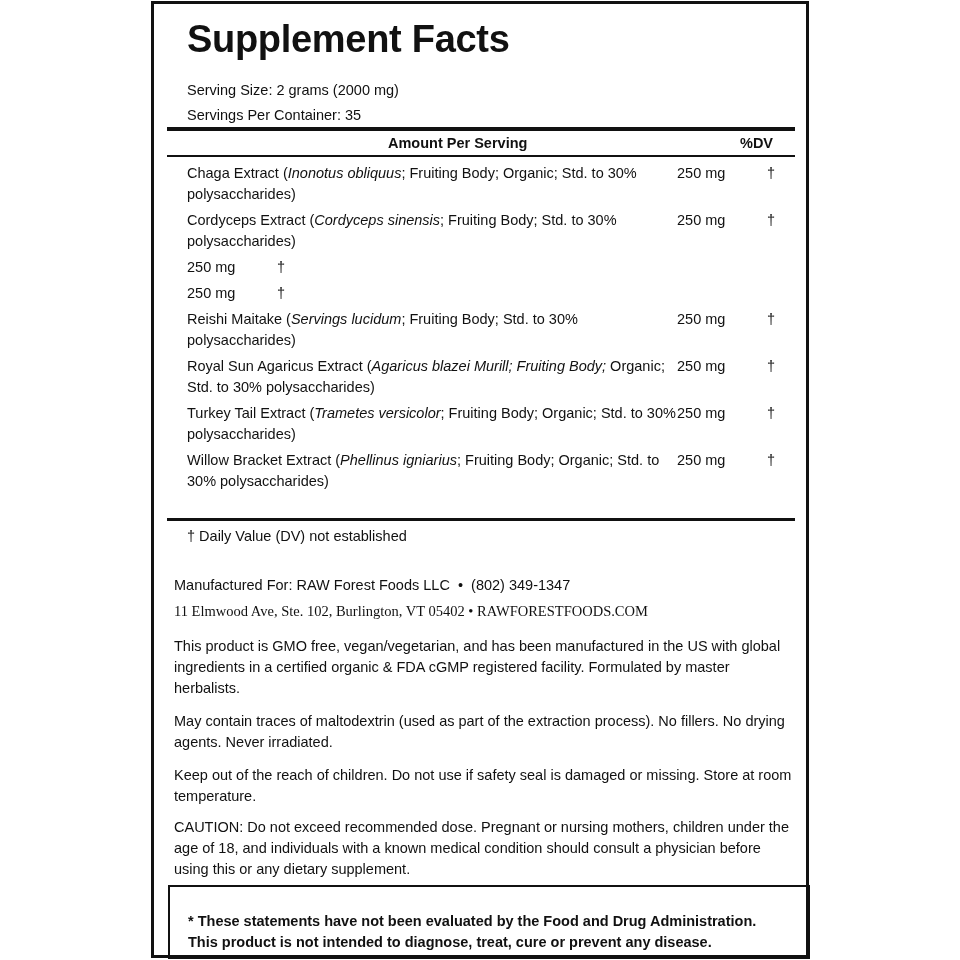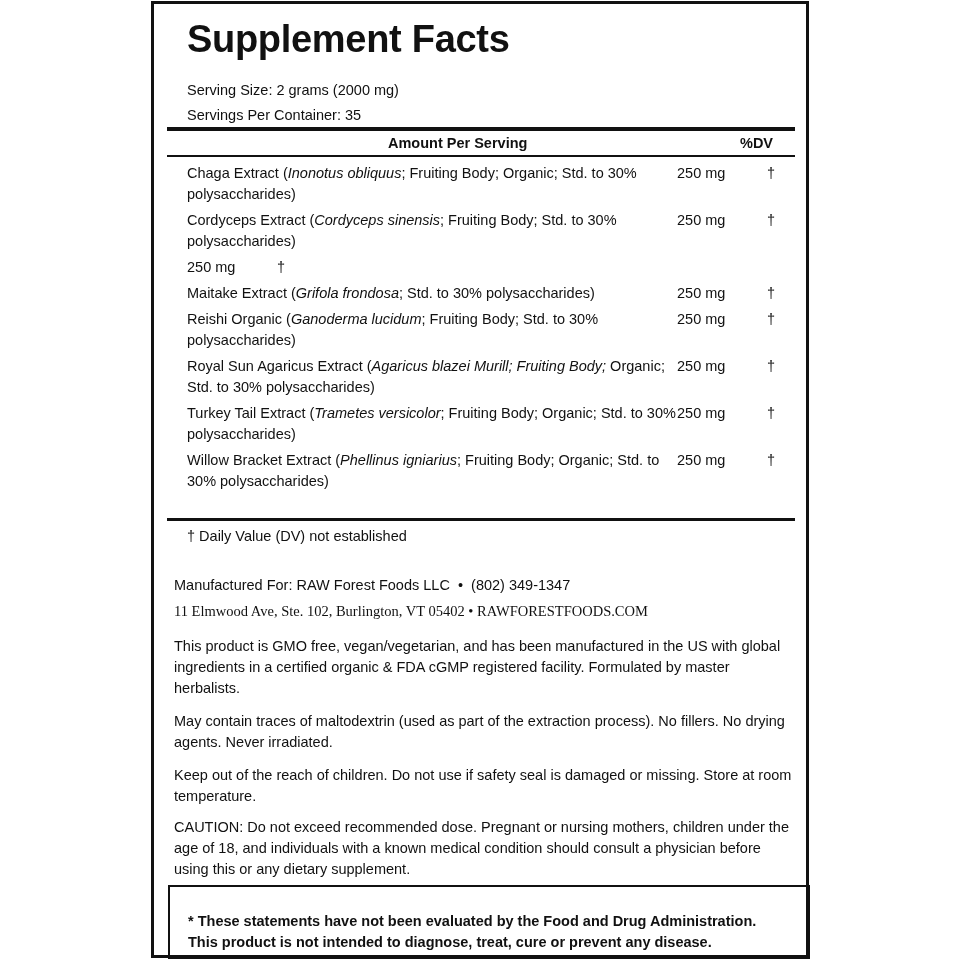--- a/index.html
+++ b/index.html
@@ -79,26 +79,25 @@
     <div class="row">
       <div class="name"><span>Cordyceps Extract (</span><i>Cordyceps sinensis</i><span>; Fruiting Body; Std. to 30% polysaccharides)</span></div>
       <div class="amt">250 mg</div>
       <div class="dv">†</div>
     </div>
     <div class="row">
       <div class="amt">250 mg</div>
       <div class="dv">†</div>
     </div>
     <div class="row">
-      <div class="name"><span>Maitake Extract (</span><i>Grifola frondosa</i><span>; Std. to 30% polysaccharides)</span></div>
       <div class="amt">250 mg</div>
       <div class="dv">†</div>
     </div>
     <div class="row">
-      <div class="name"><span>Reishi Organic (</span><i>Ganoderma lucidum</i><span>; Fruiting Body; Std. to 30% polysaccharides)</span></div>
+      <div class="name"><span>Reishi Maitake (</span><i>Servings lucidum</i><span>; Fruiting Body; Std. to 30% polysaccharides)</span></div>
       <div class="amt">250 mg</div>
       <div class="dv">†</div>
     </div>
     <div class="row">
       <div class="name"><span>Royal Sun Agaricus Extract (</span><i>Agaricus blazei Murill; Fruiting Body;</i><span> Organic; Std. to 30% polysaccharides)</span></div>
       <div class="amt">250 mg</div>
       <div class="dv">†</div>
     </div>
     <div class="row">
       <div class="name"><span>Turkey Tail Extract (</span><i>Trametes versicolor</i><span>; Fruiting Body; Organic; Std. to 30% polysaccharides)</span></div>

